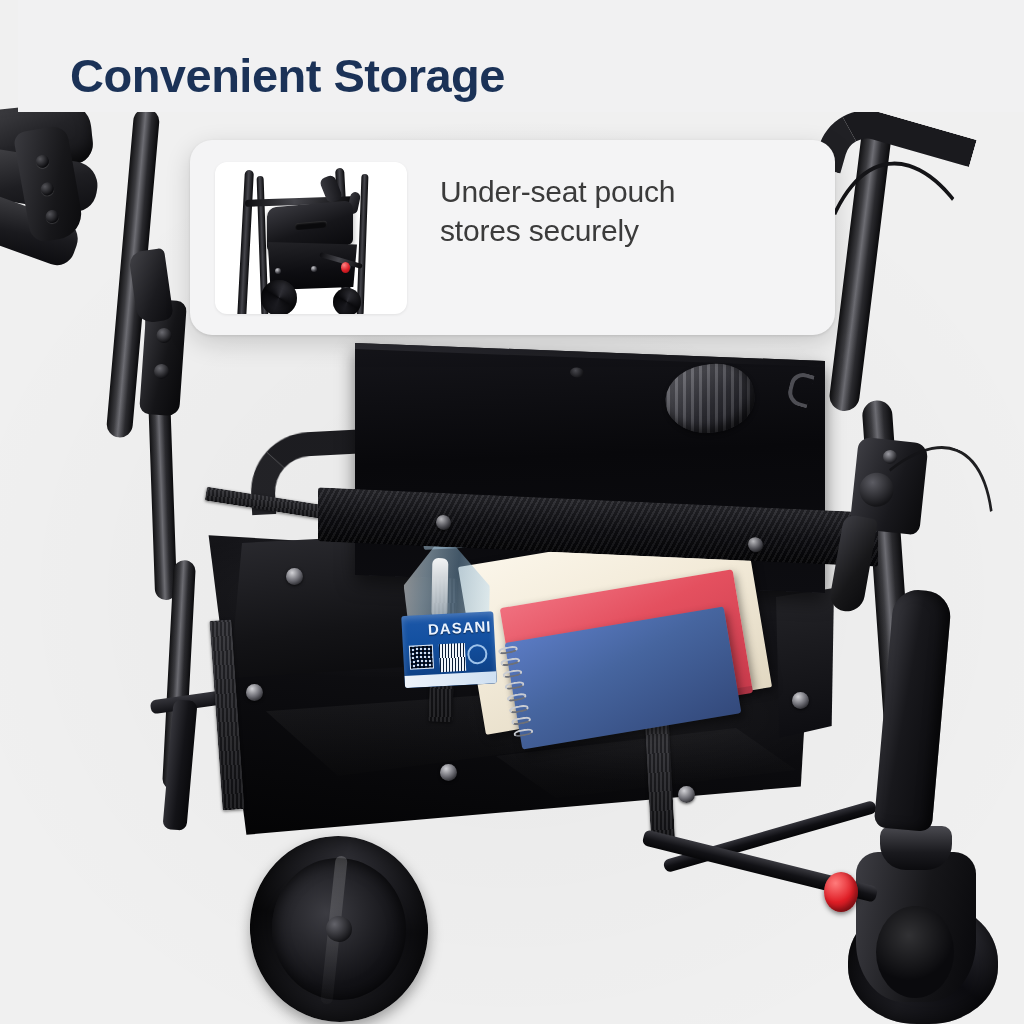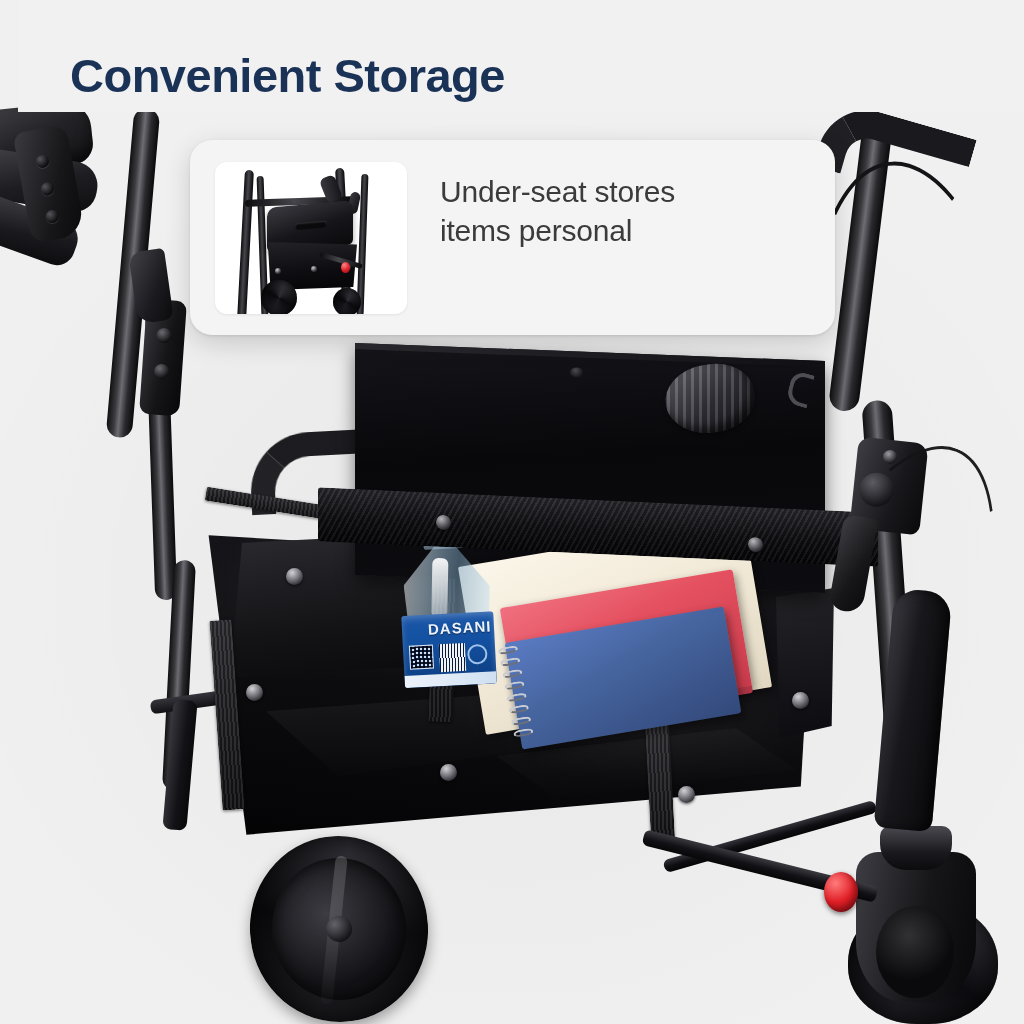--- a/index.html
+++ b/index.html
@@ -680,19 +680,19 @@
         <div class="m-snap" style="left:130px; top:102px;"></div>
 
         <div class="m-wheel" style="left:46px; top:118px; width:36px; height:36px;"></div>
         <div class="m-wheel" style="left:118px; top:126px; width:28px; height:28px;"></div>
         <div class="m-tube" style="left:104px; top:96px; width:44px; height:5px; transform:rotate(16deg);"></div>
         <div class="m-red" style="left:126px; top:100px;"></div>
       </div>
     </div>
 
     <div class="callout-text">
-      <span>Under-seat stores</span>
-      <span>items personal</span>
+      <span>Under-seat pouch</span>
+      <span>stores securely</span>
     </div>
 
   </div>
 
 </div>
 
 </body></html>

